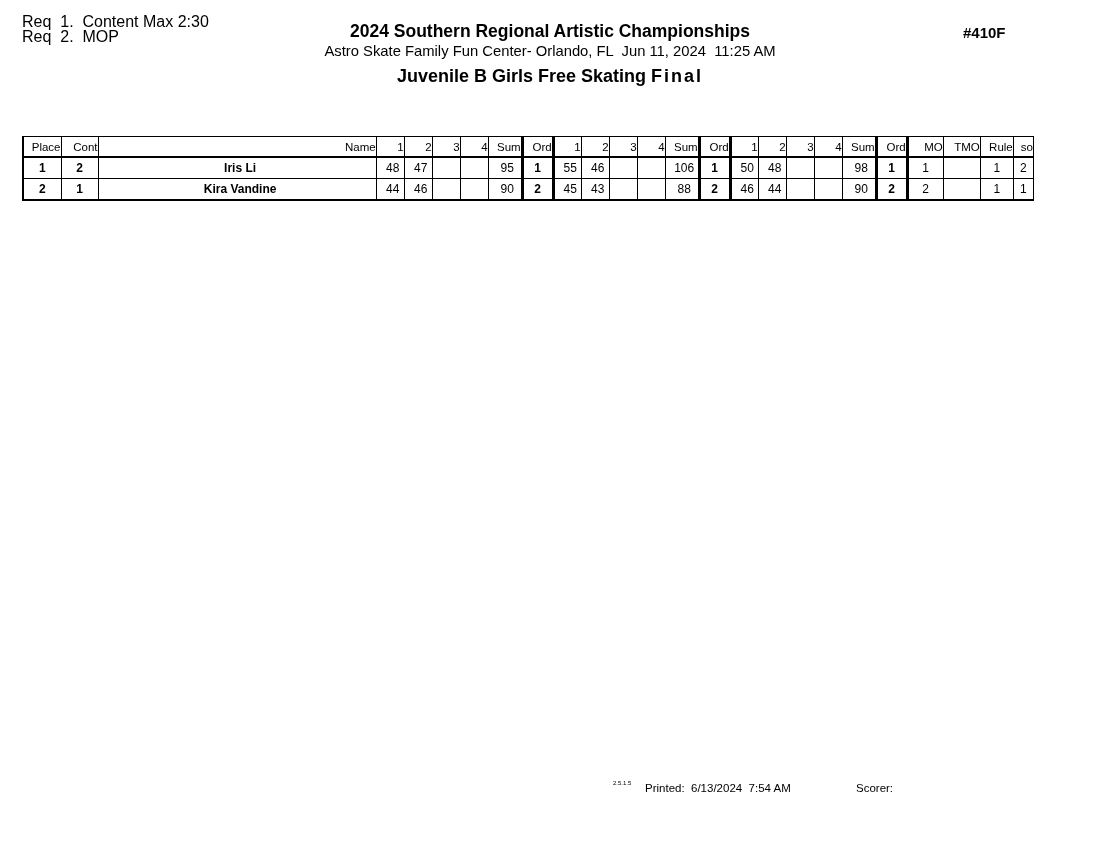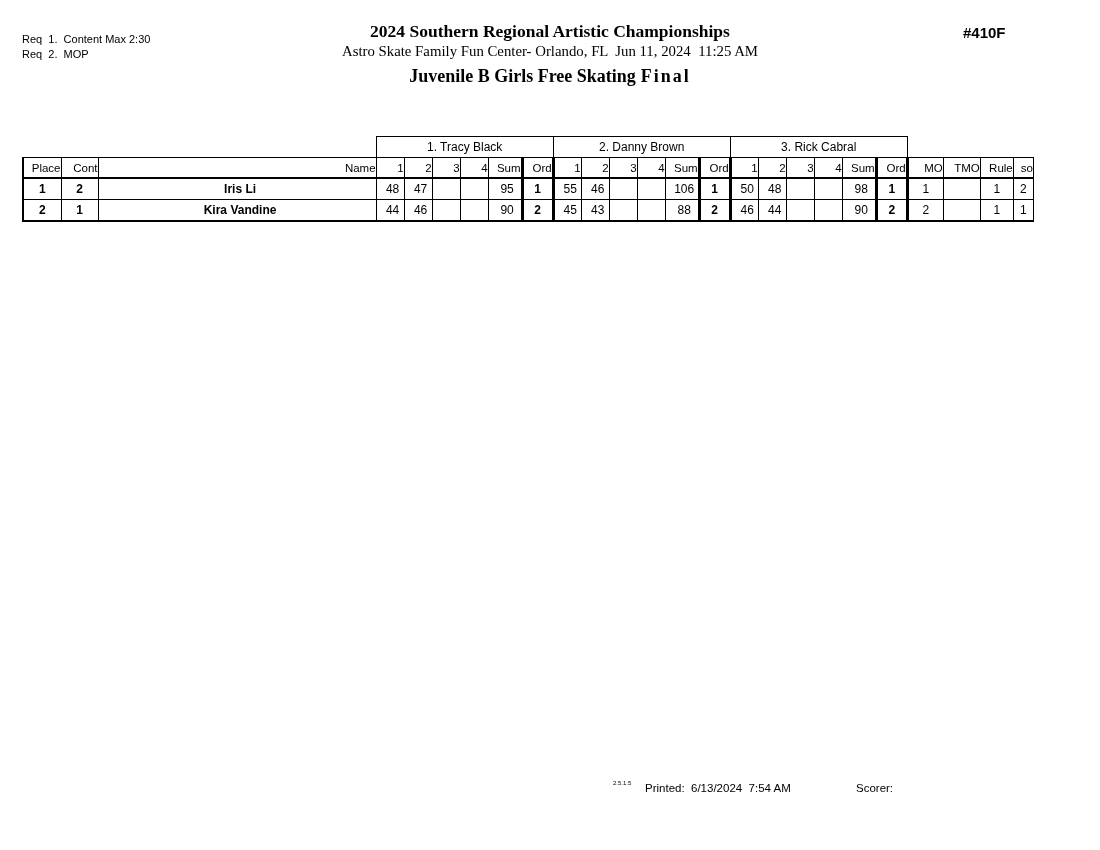--- a/index.html
+++ b/index.html
@@ -2,22 +2,22 @@
 <html><head>
 <meta charset="utf-8">
 <style>
   html,body { margin:0; padding:0; }
   body {
     width:1100px; height:850px; position:relative;
     background:#ffffff; color:#000000;
     font-family:"Liberation Sans", sans-serif;
     overflow:hidden;
   }
-  .req-block { position:absolute; left:22px; top:32px; font-size:11px; line-height:15px; white-space:pre; }
-  .center-head { position:absolute; left:0; top:21px; width:1100px; text-align:center;font-family:Liberation Serif, serif; }
+  .req-block { position:absolute; left:22px; top:14px; font-size:16px; line-height:15px; white-space:pre; }
+  .center-head { position:absolute; left:0; top:21px; width:1100px; text-align:center; }
   .title   { font-size:17.5px; font-weight:bold; line-height:20px; }
   .venue   { font-size:14.8px; line-height:18px; margin-top:1px; white-space:pre; }
   .event   { font-size:18px; font-weight:bold; line-height:21px; margin-top:6px; }
   .event .suffix { letter-spacing:2px; margin-left:5px; }
   .report  { font-size:17.5px; line-height:21px; margin-top:3px; }
   .evnum   { position:absolute; left:963px; top:24px; font-size:15px; font-weight:bold; }
 
   table.results {
     position:absolute; left:22px; top:136px; width:1012px;
     border-collapse:collapse; table-layout:fixed;
@@ -80,27 +80,20 @@
       <col style="width:28px">
       <col style="width:28px">
       <col style="width:34px">
       <col style="width:31px">
     <col style="width:36px">
       <col style="width:37px">
       <col style="width:33px">
       <col style="width:20px">
   </colgroup>
   <tbody>
-      <tr class="judge-row">
-    <td class="nob" colspan="3"></td>
-    <td class="jbox" colspan="6">1. Tracy Black</td>
-    <td class="jbox" colspan="6">2. Danny Brown</td>
-    <td class="jbox" colspan="6">3. Rick Cabral</td>
-    <td class="nob" colspan="4"></td>
-  </tr>
   <tr class="head-row">
     <th class="tleft">Place</th>
     <th>Cont</th>
     <th class="namecol">Name</th>
     <th>1</th>
     <th>2</th>
     <th>3</th>
     <th>4</th>
     <th>Sum</th>
     <th class="ordL ordR">Ord</th>

